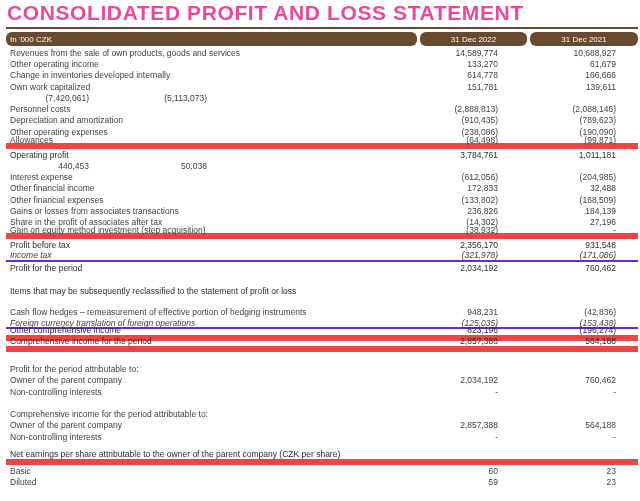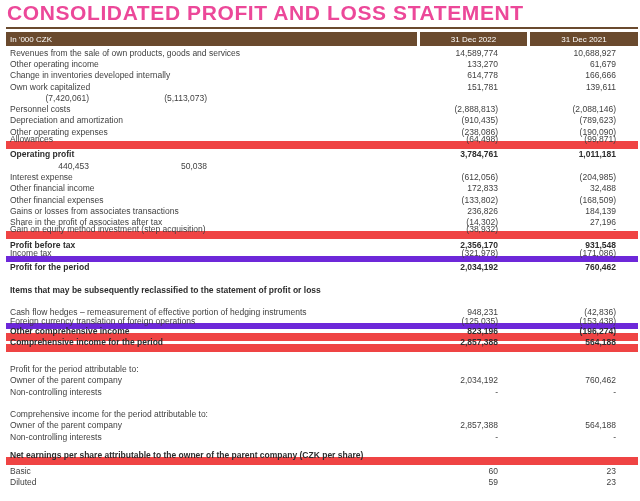--- a/index.html
+++ b/index.html
@@ -26,44 +26,44 @@
   .thead{
     display:flex;
     margin:3px 0 0 6px;
     width:632px;height:14px;
     gap:3px;
   }
   .th{
     background:#6a4a2e;
     color:#ffffff;
     font-size:8px;
-    display:flex;align-items:center;
+    display:flex;align-items:center;border-radius:6px;
   }
   .th-label{flex:1;padding-left:4px;}
   .th-col1{width:107px;justify-content:center;}
   .th-col2{width:108px;justify-content:center;}
   .tbody{
     margin:1px 0 0 6px;
     width:632px;
   }
   .row{
     display:flex;
     height:11.3px;
     align-items:center;
     font-size:8.5px;
     color:#3f3f3f;
     box-sizing:border-box;
     gap:8px;
   }
   .row .lbl{flex:1;padding-left:4px;white-space:nowrap;}
   .row .v1{width:107px;text-align:right;padding-right:24px;box-sizing:border-box;white-space:nowrap;}
   .row .v2{width:108px;text-align:right;padding-right:22px;box-sizing:border-box;white-space:nowrap;}
-  .row.bold{font-weight:bold;color:#2d2d2d;}
-  .row.b-thick{border-bottom:8px solid #ef4444;}
-  .row.b-thin{border-bottom:6px solid #6d28d9;}
+  .row.bold{font-weight:normal;color:#2d2d2d;align-items:flex-end;}
+  .row.b-thick{border-bottom:6px solid #ef4444;}
+  .row.b-thin{border-bottom:2px solid #6d28d9;font-style:italic;}
 </style>
 </head>
 <body>
 
 <div class="page">
 
   <div class="title">CONSOLIDATED PROFIT AND LOSS STATEMENT</div>
 
   <div class="title-rule"></div>
 

